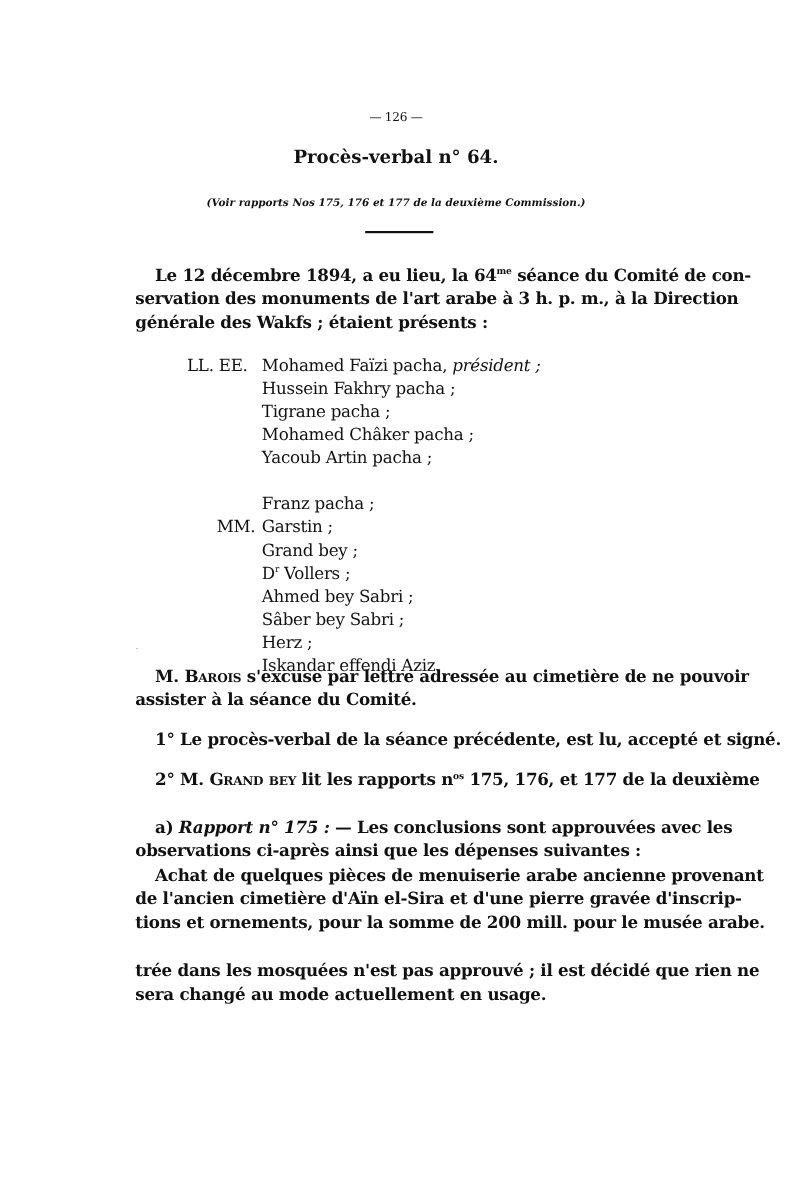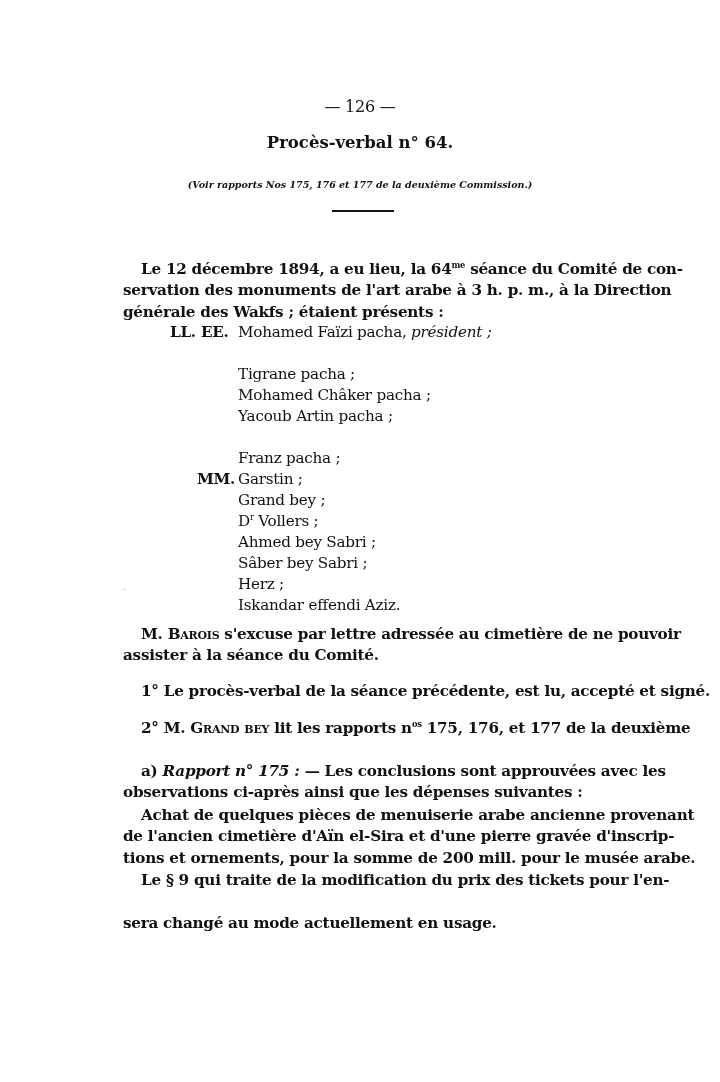--- a/index.html
+++ b/index.html
@@ -8,48 +8,49 @@
     font-family: "DejaVu Serif", "Liberation Serif", serif; color: #111111;
   }
   .page { position: absolute; left: 0; top: 0; width: 720px; height: 1082px; }
   .line {
     position: absolute; left: 123px; width: 479px; white-space: nowrap;
     font-size: 15.2px; line-height: 21px; letter-spacing: -0.25px;
   }
   .just { text-align: justify; text-align-last: justify; }
   .ind { left: 141px; width: 461px; }
   .center { text-align: center; left: 0; width: 720px; }
-  .b { font-weight: bold; margin-top: 19px; }
+  .b { font-weight: bold; }
   .i { font-style: italic; }
   .sc { font-variant: small-caps; font-weight: bold; }
   sup { font-size: 0.55em; line-height: 0; vertical-align: 0.7em; }
-  .pagenum { font-size: 16px; }
+  .pagenum { font-size: 11px; }
   .title { font-size: 16.5px; font-weight: bold; letter-spacing: 0px; }
   .subtitle { font-size: 9.5px; font-style: italic; font-weight: bold; letter-spacing: 0px; }
   .rule { position: absolute; left: 332px; top: 210px; width: 62px; height: 2px; background: #111; }
-  .lbl { position: absolute; white-space: nowrap; font-size: 15.2px; line-height: 21px; font-weight: bold; letter-spacing: -0.25px; }
+  .lbl { position: absolute; white-space: nowrap; font-size: 15.2px; line-height: 21px; font-weight: normal; letter-spacing: -0.25px; }
   .name { position: absolute; left: 238px; white-space: nowrap; font-size: 15.2px; line-height: 21px; font-weight: normal; letter-spacing: -0.25px; }
   .dot { position: absolute; left: 124px; top: 589px; width: 1px; height: 1px; background: #999; }
 </style>
 </head>
 <body>
 
 <div class="page">
 
   <div class="line center pagenum" style="top:96px">— 126 —</div>
   <div class="line center title" style="top:132px">Procès-verbal n° 64.</div>
   <div class="line center subtitle" style="top:174px">(Voir rapports Nos 175, 176 et 177 de la deuxième Commission.)</div>
   <div class="rule"></div>
 
   <div class="line ind just b" style="top:240px"><span>Le 12 décembre 1894, a eu lieu, la 64</span><sup>me</sup><span> séance du Comité de con-</span></div>
   <div class="line just b" style="top:261px">servation des monuments de l'art arabe à 3 h. p. m., à la Direction</div>
   <div class="line b" style="top:283px">générale des Wakfs ; étaient présents :</div>
 
   <div class="lbl" style="left:170px; top:322px">LL. EE.</div>
   <div class="name" style="top:322px"><span>Mohamed Faïzi pacha, </span><span class="i">président ;</span></div>
+  <div class="name" style="top:343px">Hussein Fakhry pacha ;</div>
   <div class="name" style="top:364px">Tigrane pacha ;</div>
   <div class="name" style="top:385px">Mohamed Châker pacha ;</div>
   <div class="name" style="top:406px">Yacoub Artin pacha ;</div>
   <div class="name" style="top:448px">Franz pacha ;</div>
 
   <div class="lbl" style="left:197px; top:469px">MM.</div>
   <div class="name" style="top:469px">Garstin ;</div>
   <div class="name" style="top:490px">Grand bey ;</div>
   <div class="name" style="top:511px"><span>D</span><sup>r</sup><span> Vollers ;</span></div>
   <div class="name" style="top:532px">Ahmed bey Sabri ;</div>
@@ -66,16 +67,16 @@
 
   <div class="line ind just b" style="top:699px"><span>2° M. </span><span class="sc">Grand bey</span><span> lit les rapports n</span><sup>os</sup><span> 175, 176, et 177 de la deuxième</span></div>
 
   <div class="line ind just b" style="top:742px"><span>a) </span><span class="i">Rapport n° 175 :</span><span> — Les conclusions sont approuvées avec les</span></div>
   <div class="line b" style="top:763px">observations ci-après ainsi que les dépenses suivantes :</div>
 
   <div class="line ind just b" style="top:786px">Achat de quelques pièces de menuiserie arabe ancienne provenant</div>
   <div class="line just b" style="top:807px">de l'ancien cimetière d'Aïn el-Sira et d'une pierre gravée d'inscrip-</div>
   <div class="line just b" style="top:829px">tions et ornements, pour la somme de 200 mill. pour le musée arabe.</div>
 
-  <div class="line ind just b" style="top:851px">Le § 9 qui traite de la modification du prix des tickets pour l'en-</div>
+  <div class="line just b" style="top:872px">trée dans les mosquées n'est pas approuvé ; il est décidé que rien ne</div>
   <div class="line b" style="top:894px">sera changé au mode actuellement en usage.</div>
 
 </div>
 
 </body></html>

